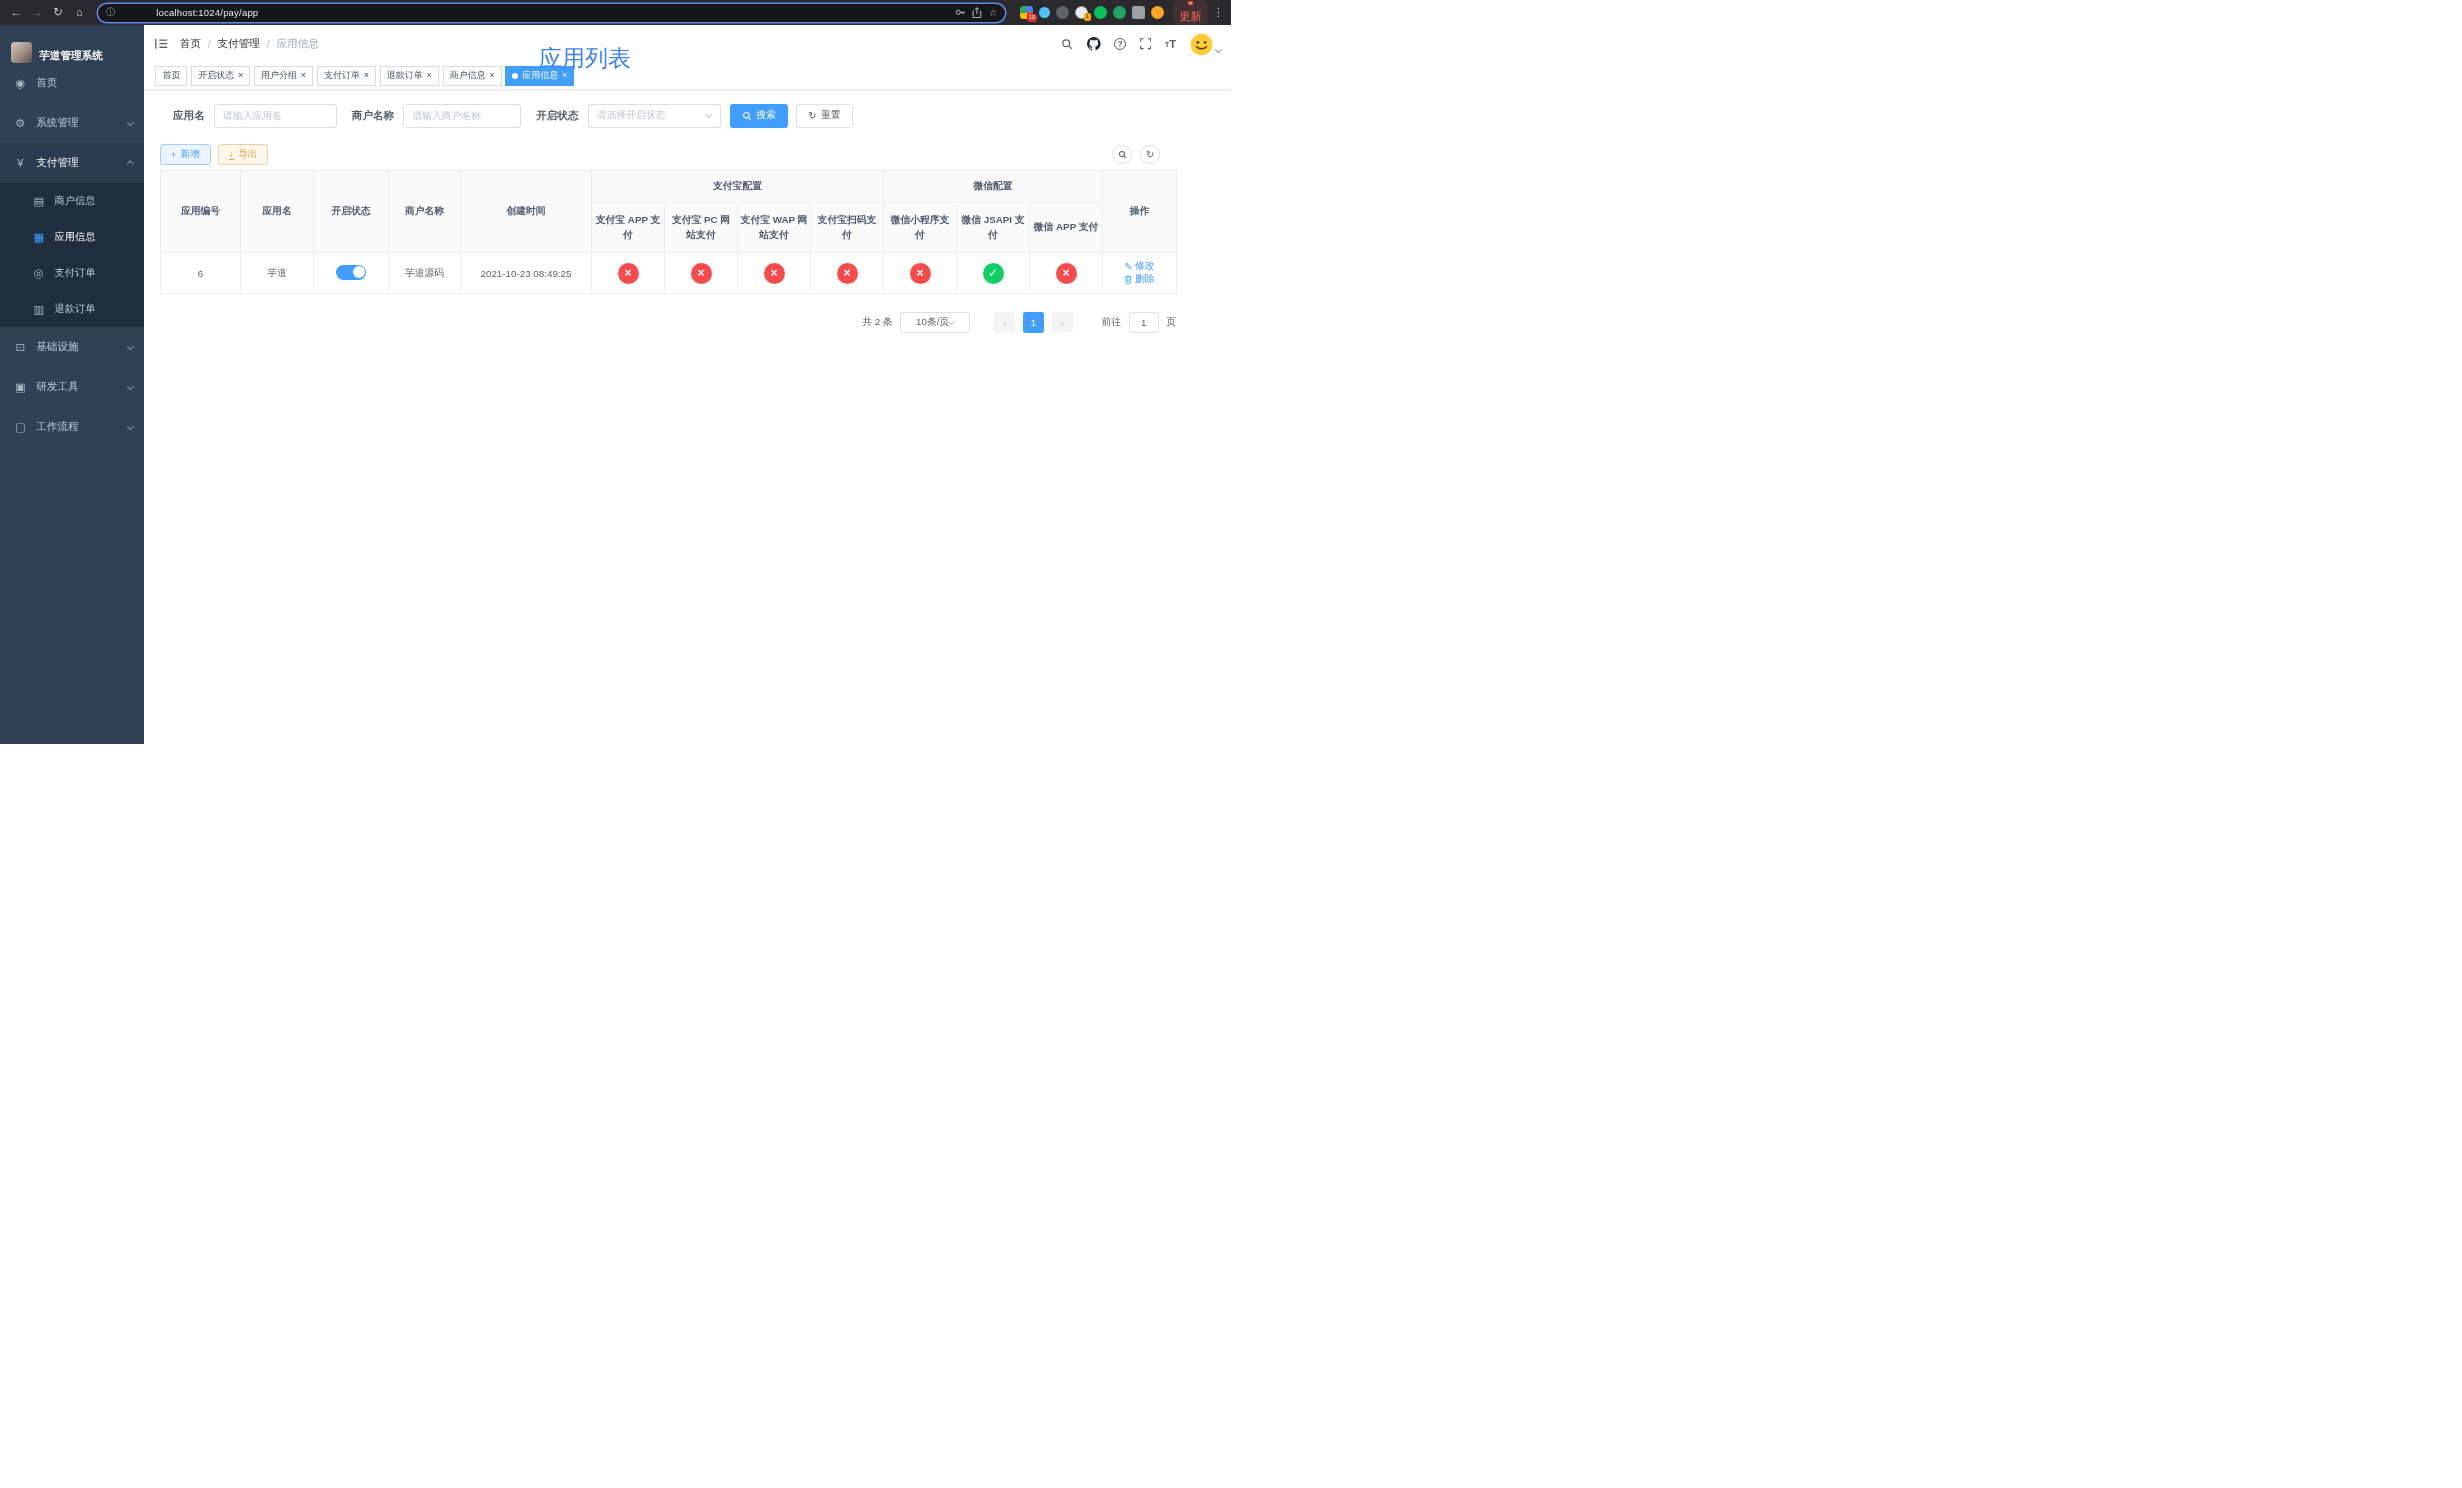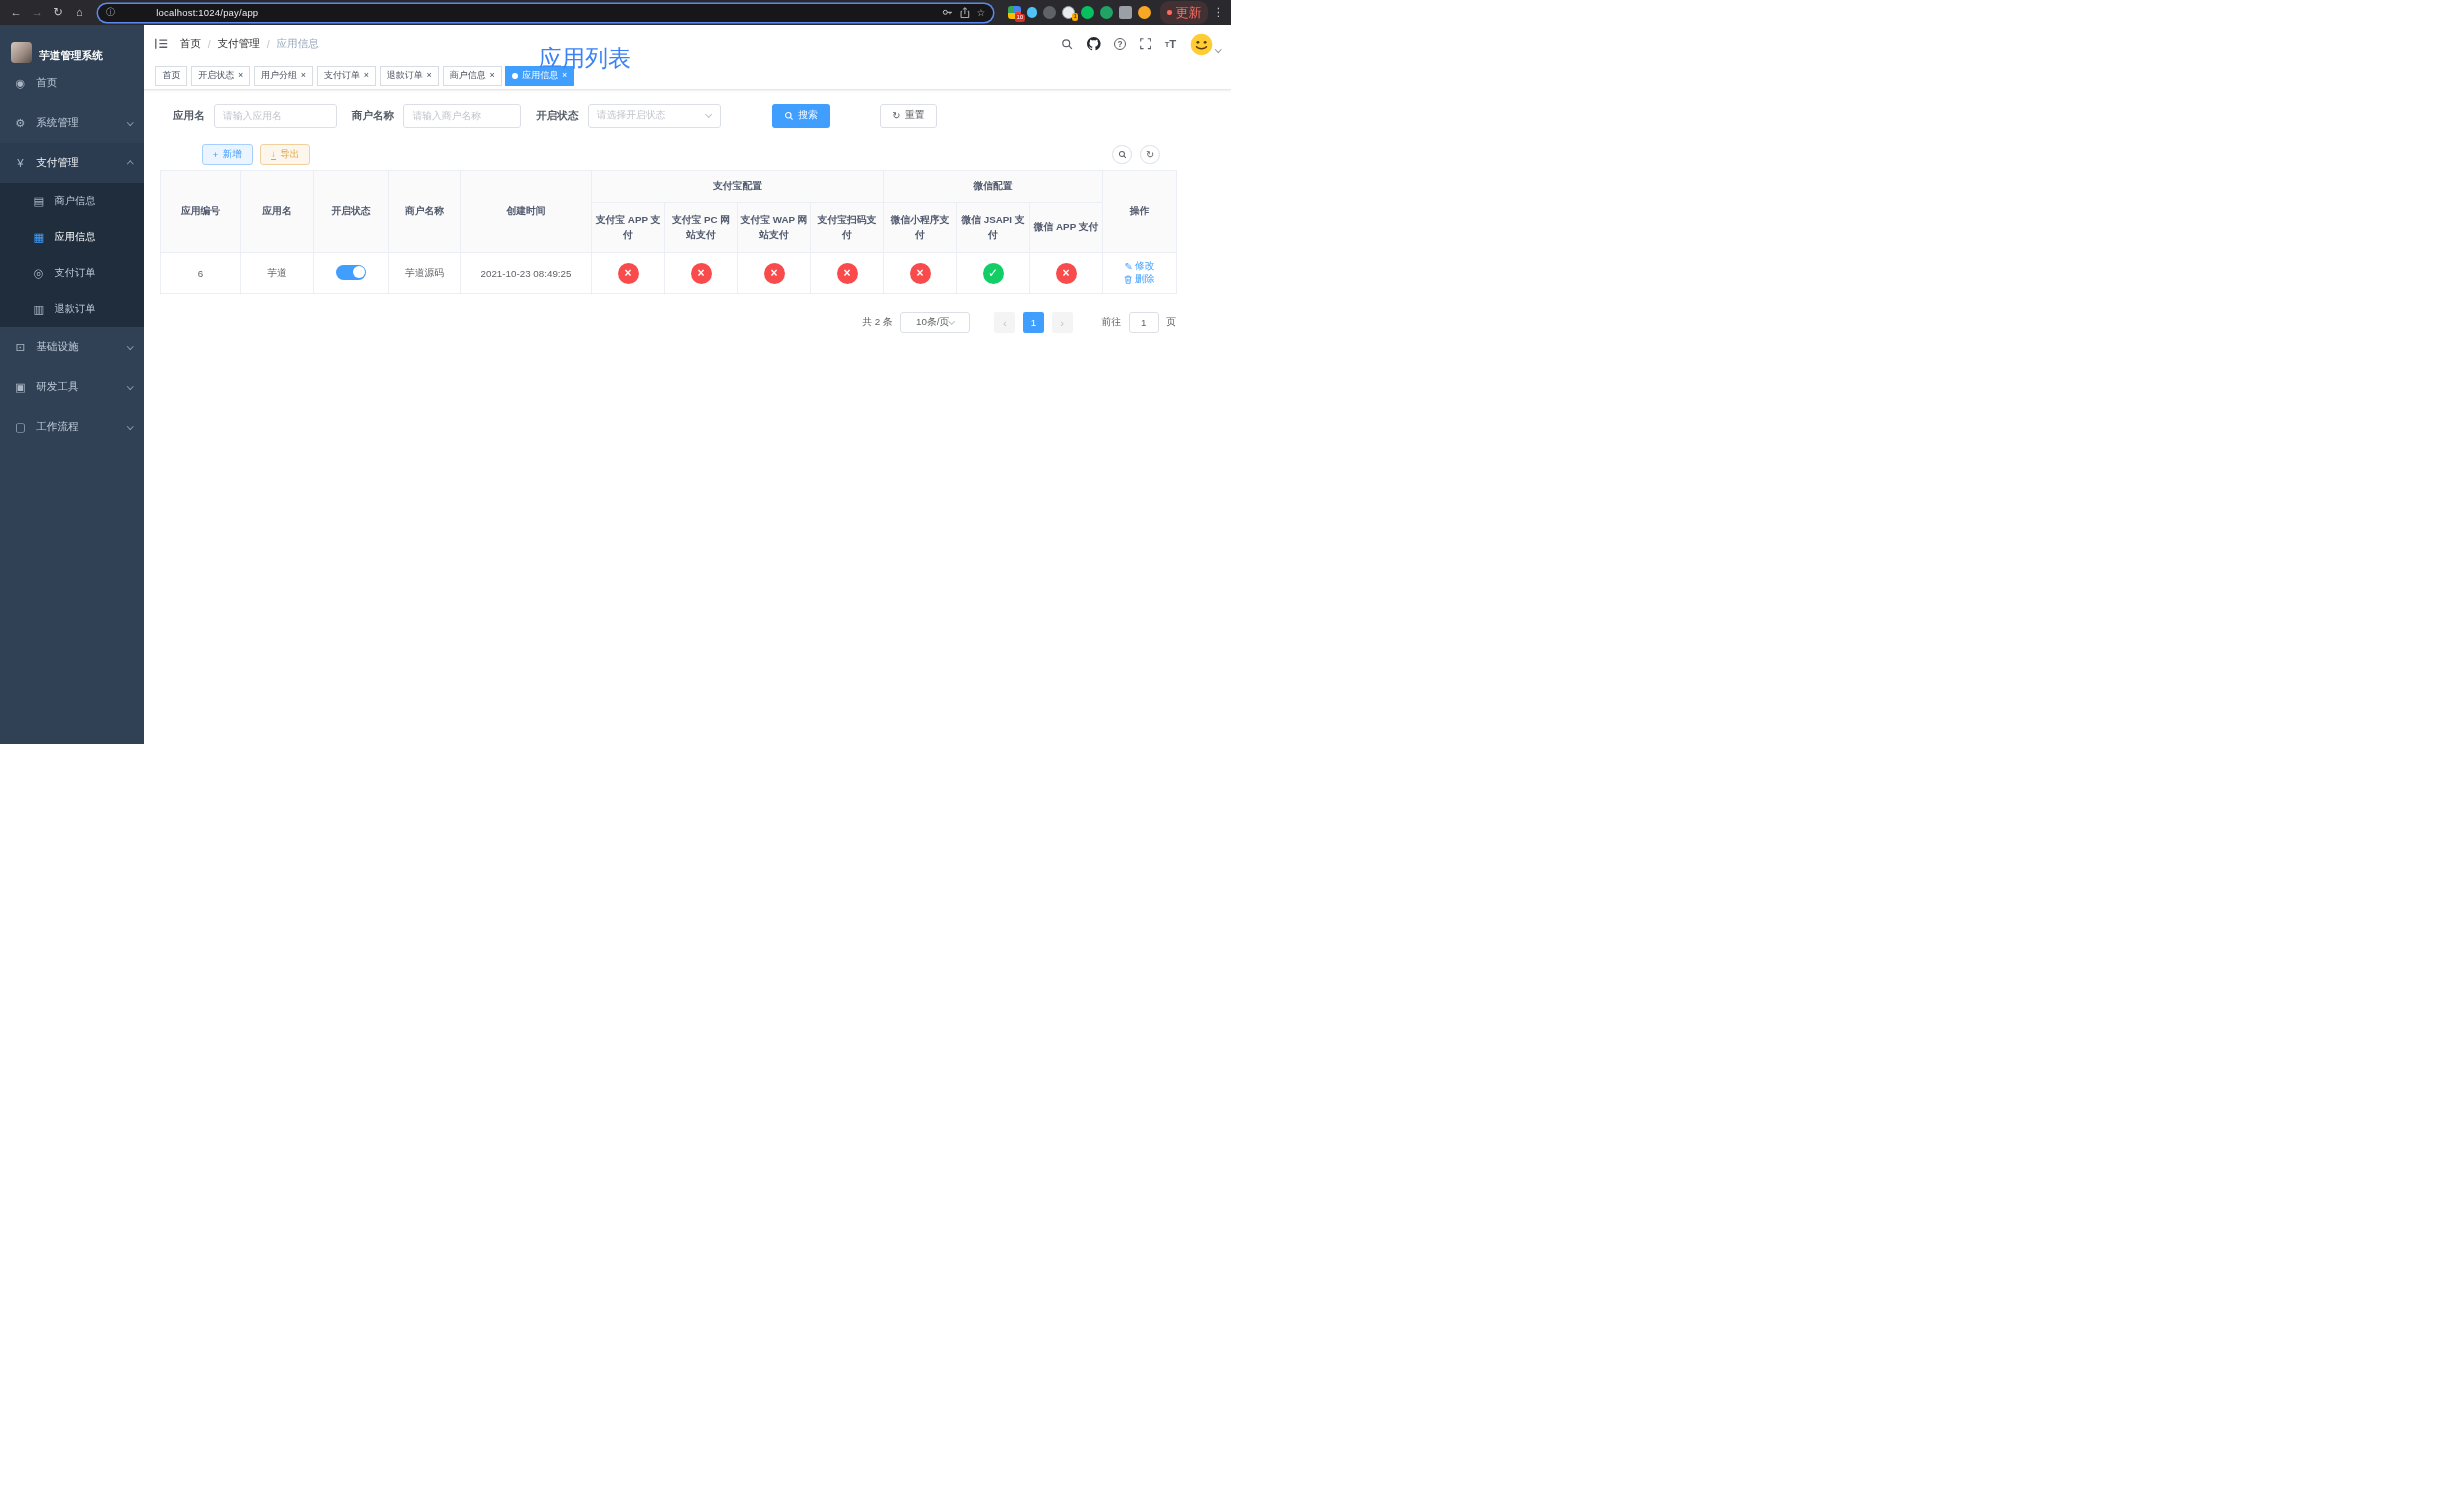--- a/index.html
+++ b/index.html
@@ -15,22 +15,22 @@
     box-shadow:0 0 0 1.5px #5b8bef; display:flex; align-items:center; padding:0 7.6px; gap:5.3px; color:#e8eaed; }
   .addr-bar .info-g { color:#9aa0a6; font-size:9px; }
   .addr-url { font-size:9.5px; letter-spacing:0.2px; flex:1;padding-left:36px; }
   .addr-right { display:flex; align-items:center; gap:6.8px; }
   .ext-tray { display:flex; align-items:center; gap:6px; margin:0 4.5px; }
   .ext { width:13px; height:13px; border-radius:3px; position:relative; cursor:pointer; }
   .ext.round { border-radius:50%; }
   .badge { position:absolute; bottom:-3px; right:-3.8px; background:#d93025; color:#fff;
     font-size:6px; line-height:7.6px; padding:0 1.5px; border-radius:2.3px; }
   .badge.amber { background:#f9ab00; color:#3c2800; }
-  .update-btn { color:#ff6b5e; font-size:13px; display:flex; align-items:center; gap:3.8px;
-    background:rgba(255,100,90,.12); border-radius:9px; padding:2.3px 6.8px; cursor:pointer; white-space:nowrap; }
+  .update-btn { color:#ff6b5e; font-size:11px; display:flex; align-items:center; gap:3.8px;
+    background:rgba(255,100,90,.12); border-radius:9px; padding:2.3px 6.8px; cursor:pointer; white-space:nowrap;flex-direction:column; }
   .update-dot { width:4.5px; height:4.5px; border-radius:50%; background:#ff6b5e; }
   
   .app { display:flex; height:719px; }
   .sidebar { width:144px; flex-shrink:0; background:#304156; color:#bfcbd9; }
   .logo-row { height:38px; display:flex; align-items:flex-end; gap:7.6px; padding-left:10.6px; }
   .logo-img { width:21px; height:21px; border-radius:3.8px;
     background:linear-gradient(135deg,#d7c8bd 0%,#9f8e85 55%,#5a4f49 100%); }
   .logo-title { color:#fff; font-size:10.6px; font-weight:bold; }
   .menu-item { height:40px; display:flex; align-items:center; gap:9px; padding:0 12px 0 13.6px;
     font-size:10.6px; cursor:pointer; }
@@ -76,21 +76,21 @@
   .f-label { font-size:10.6px; font-weight:600; color:#555c66; margin-right:9px; white-space:nowrap; }
   .inp { height:23.5px; border:0.8px solid #dcdfe6; border-radius:3px; padding:0 8.3px; font-size:9.8px;
     color:#606266; outline:none; font-family:inherit; }
   .inp::placeholder { color:#c0c4cc; }
   .sel-box { height:23.5px; border:0.8px solid #dcdfe6; border-radius:3px; padding:0 8.3px; display:flex;
     align-items:center; justify-content:space-between; color:#c0c4cc; cursor:pointer; background:#fff; }
   .sel-caret { width:5.3px; height:5.3px; border-right:1px solid #c0c4cc; border-bottom:1px solid #c0c4cc;
     transform:rotate(45deg); margin-top:-2.3px; }
   .gap20 { width:15px; } .gap12 { width:9px; } .gap10 { width:7.6px; }
   .btn { height:24px; border-radius:3px; border:0.8px solid transparent; font-size:9.8px; font-family:inherit;
-    display:inline-flex; align-items:center; gap:4.5px; padding:0 11.4px; cursor:pointer;margin-left:42px; }
+    display:inline-flex; align-items:center; gap:4.5px; padding:0 11.4px; cursor:pointer; }
   .btn-primary { background:#409eff; color:#fff; }
   .btn-default { background:#fff; border-color:#dcdfe6; color:#606266; }
   .toolbar { display:flex; align-items:center; margin-top:16px; }
   .btn-sm { height:21px; padding:0 9.8px; font-size:9.5px; }
   .btn-add { background:#ecf5ff; border-color:#a3d0ff; color:#409eff; }
   .btn-export { background:#fdf6ec; border-color:#f0d19e; color:#e6a23c; margin-left:7.6px; }
   .tool-right { margin-left:auto; display:flex; gap:8.3px; margin-right:16px; }
   .circ-btn { width:19.7px; height:19.7px; border-radius:50%; border:0.8px solid #dcdfe6; background:#fff;
     color:#606266; display:flex; align-items:center; justify-content:center; cursor:pointer; font-size:9.8px; }
   

